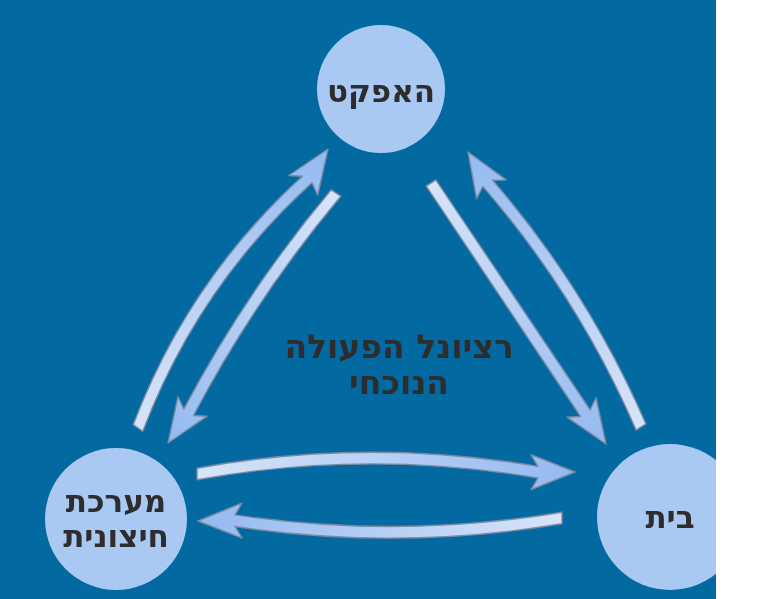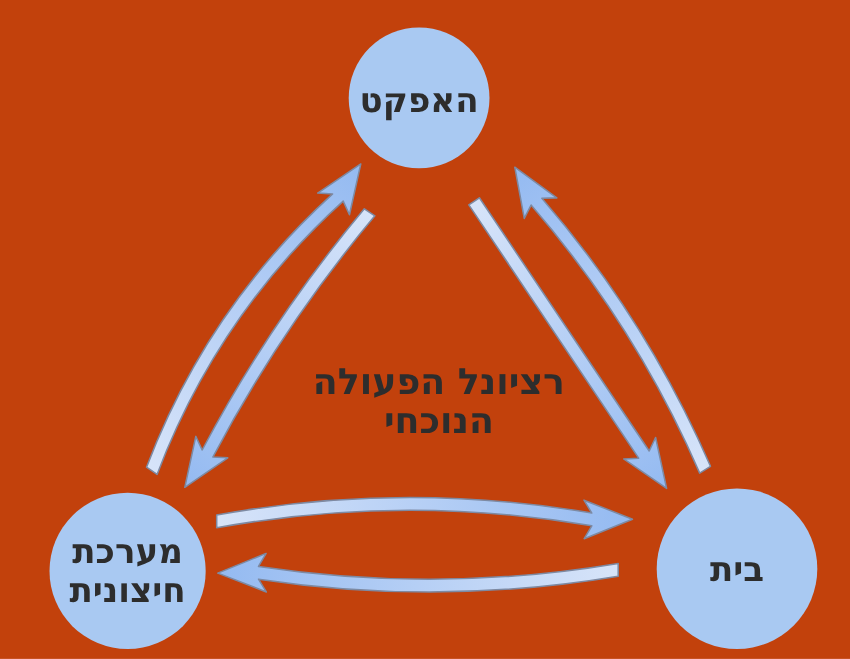--- a/index.html
+++ b/index.html
@@ -1,17 +1,17 @@
 <!DOCTYPE html>
 <html lang="he"><head>
 <meta charset="utf-8">
 <style>
   html,body{margin:0;padding:0;background:#ffffff;}
   .stage{
-    width:773px;height:599px;position:relative;background:#c2410c;overflow:hidden;
+    width:716px;height:599px;position:relative;background:#0369a1;overflow:hidden;
   }
   svg{display:block;}
   .node-label{
     font-family:"DejaVu Sans",sans-serif;
     font-weight:bold;font-size:31px;
     text-anchor:middle;direction:rtl;
   }
   .center-label{
     font-family:"DejaVu Sans",sans-serif;
     font-weight:bold;font-size:33px;

